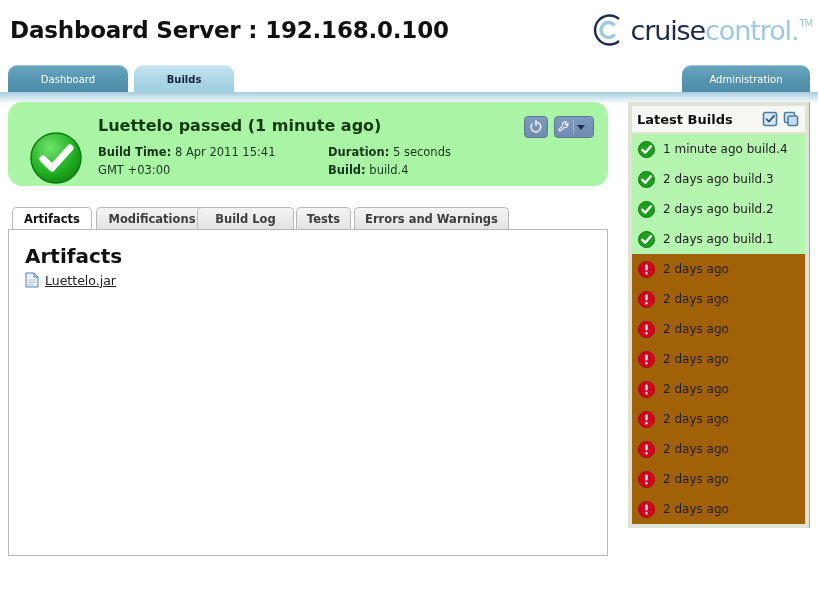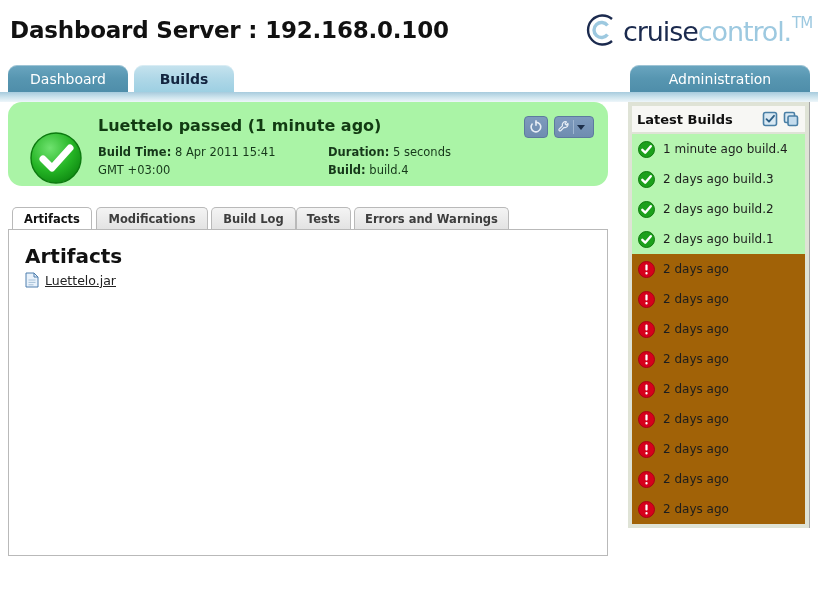--- a/index.html
+++ b/index.html
@@ -16,46 +16,46 @@
   .page-title {
     position: absolute; left: 10px; top: 17px;
     font-size: 23px; font-weight: bold; color: #111111;
     letter-spacing: -0.2px;
   }
   .logo { position: absolute; right: 6px; top: 12px; display: flex; align-items: center; }
   .logo-mark { width: 36px; height: 36px; margin-right: 5px; }
   .logo-text { font-size: 27px; letter-spacing: -1.1px; line-height: 1; }
   .logo-cruise { color: #1b2a4e; }
   .logo-control { color: #9dc9e0; }
-  .logo-tm { color: #9dc9e0; font-size: 15px; vertical-align: 13px; margin-left: 1px; }
+  .logo-tm { color: #9dc9e0; font-size: 10px; vertical-align: 13px; margin-left: 1px; }
 
   
   .topnav {
     position: absolute; left: 0; top: 60px; width: 818px; height: 33px;
   }
   .topnav-underline {
     position: absolute; left: 0; top: 92px; width: 818px; height: 10px;
     background: linear-gradient(to bottom, #a7cbdd 0%, #cfe5ee 55%, #eef6fa 100%);
   }
   .tab-top {
     position: absolute; top: 5px; height: 28px;
     border-radius: 9px 9px 0 0;
-    font-size: 14px; color: #ffffff;
+    font-size: 10px; color: #ffffff;
     display: flex; align-items: center; justify-content: center;
     box-sizing: border-box;
     background: linear-gradient(to bottom, #6ba6c0 0%, #5796b1 48%, #4e8da9 100%);
     box-shadow: inset 0 1px 0 rgba(255,255,255,.35);
   }
   .tab-top.active {
     background: linear-gradient(to bottom, #c6e3ee 0%, #aed7e7 50%, #9ccfe2 100%);
     color: #12243f; font-weight: bold;
   }
   #tab-dashboard { left: 8px; width: 120px; }
   #tab-builds { left: 134px; width: 100px; }
-  #tab-administration { right: 8px; width: 180px; text-align: center; }
+  #tab-administration { right: 8px; width: 128px; text-align: center; }
 
   
   .content { position: absolute; left: 0; top: 102px; width: 818px; height: 491px; }
 
   .left-col { position: absolute; left: 8px; top: 0; width: 602px; }
   .right-col { position: absolute; left: 628px; top: 0; width: 182px; }
 
   
   .status-panel {
     position: relative; box-sizing: border-box;
@@ -222,21 +222,21 @@
                 <span>build.4</span>
               </div>
             </div>
           </div>
         </div>
       </div>
 
       <div class="subtabs">
         <div class="subtab active" style="left:4px;width:80px">Artifacts</div>
         <div class="subtab" style="left:88px;width:112px">Modifications</div>
-        <div class="subtab" style="left:203px;width:85px">Build Log</div>
+        <div class="subtab" style="left:189px;width:97px">Build Log</div>
         <div class="subtab" style="left:288px;width:55px">Tests</div>
         <div class="subtab" style="left:346px;width:155px">Errors and Warnings</div>
       </div>
 
       <div class="panel">
         <div class="panel-inner">
           <div class="panel-title">Artifacts</div>
           <div class="artifact-row">
             <span class="file-icon">
               <svg viewBox="0 0 14 16" width="14" height="16">

